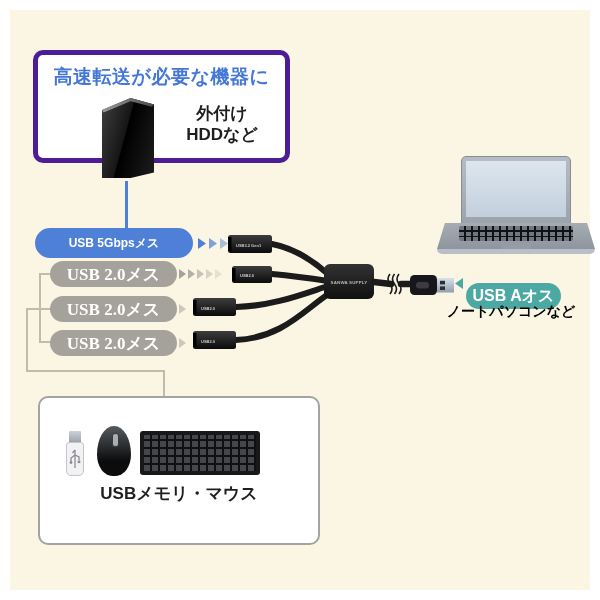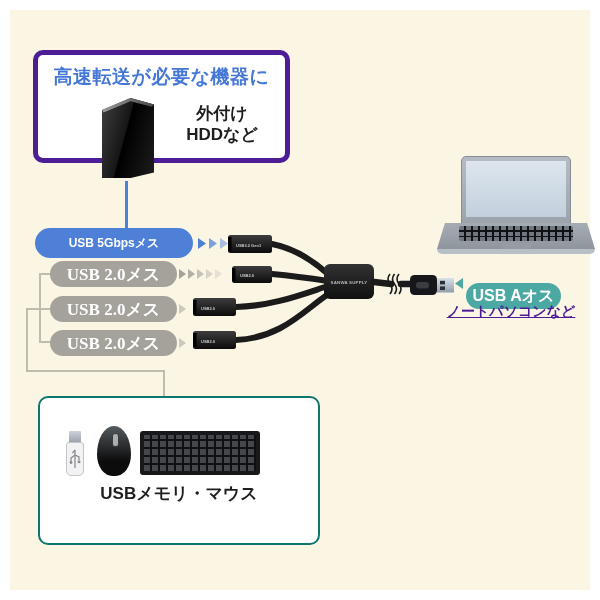--- a/index.html
+++ b/index.html
@@ -7,21 +7,21 @@
          font-family:"Liberation Sans",sans-serif;}
   .panel{position:absolute;left:10px;top:10px;right:10px;bottom:10px;background:#FBF5E4;}
   .abs{position:absolute;}
 
   
   .top-box{left:33px;top:50px;width:257px;height:113px;background:#ffffff;
            border:5px solid #4c1d95;border-radius:10px;box-sizing:border-box;}
   .top-box-title{position:absolute;left:0;top:9px;width:100%;text-align:center;
                  color:#4577D6;font-size:19px;font-weight:bold;letter-spacing:.5px;}
   .bottom-box{left:38px;top:396px;width:282px;height:149px;background:#ffffff;
-              border:2px solid #0f766e;border-radius:10px;box-sizing:border-box;}
+              border:2px solid #a3a3a3;border-radius:10px;box-sizing:border-box;}
   .bottom-label{position:absolute;left:0;top:86px;width:100%;text-align:center;
                 color:#1E1E1E;font-size:17px;font-weight:bold;line-height:20px;}
 
   
   .line{position:absolute;background:#BEBBAF;}
   .blue-line{position:absolute;left:125px;top:181px;width:3px;height:47px;background:#4E80D8;}
 
   
   .pill{position:absolute;display:flex;align-items:center;justify-content:center;
         color:#fff;font-weight:bold;}
@@ -79,21 +79,21 @@
   .mouse-wheel{position:absolute;left:14.5px;top:7px;width:5px;height:12px;border-radius:3px;
      background:#a8aeb4;border:1px solid #3a3a3a;}
   .keyboard{left:100px;top:33px;width:120px;height:44px;background:#17181a;border-radius:3px;}
   .kb-keys{position:absolute;left:4px;top:4px;right:4px;bottom:4px;
      background-color:#0f1012;
      background-image:repeating-linear-gradient(90deg,transparent 0 6px,#0f1012 6px 8px),
                       repeating-linear-gradient(0deg,#45474c 0 6px,#0f1012 6px 8px);}
 
   .hub-svg{left:188px;top:228px;}
 
-  .txt{color:#4c1d95;text-decoration:underline;}
+  .txt{color:#000000;}
 </style>
 </head>
 <body>
 
 <div class="stage">
   <div class="panel"></div>
 
   <div class="line abs" style="left:39px;top:273px;width:2px;height:70px;"></div>
   <div class="line abs" style="left:39px;top:273px;width:13px;height:2px;"></div>
   <div class="line abs" style="left:39px;top:341px;width:13px;height:2px;"></div>

